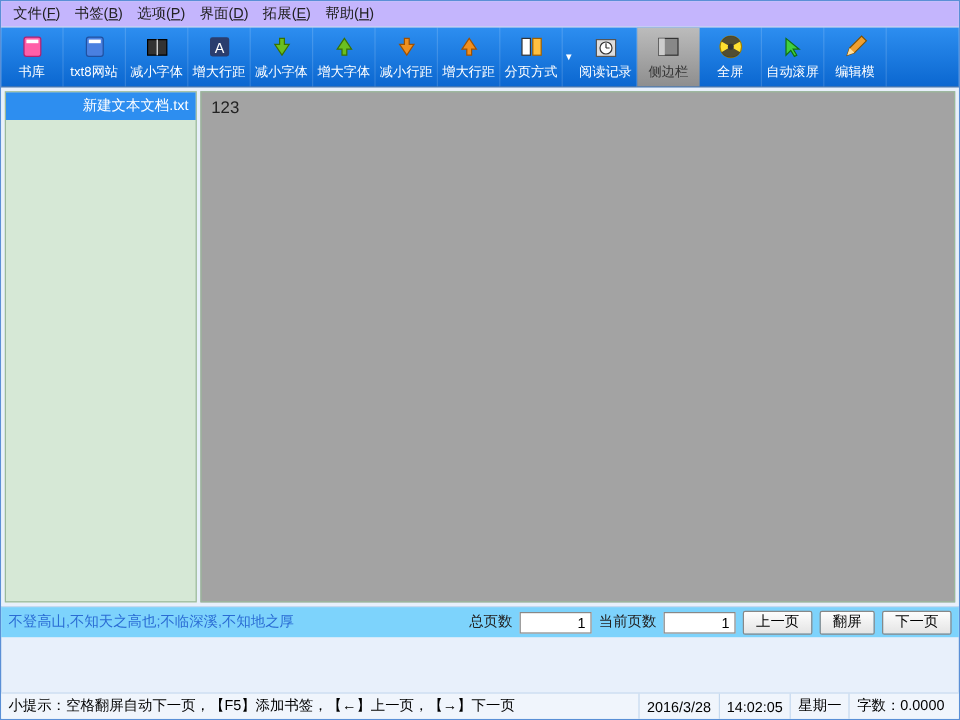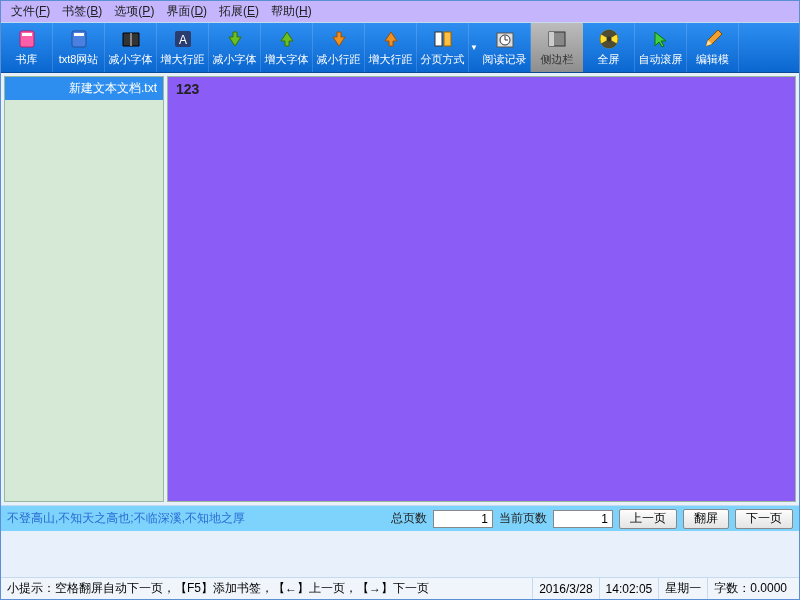--- a/index.html
+++ b/index.html
@@ -24,21 +24,21 @@
 .tool-btn { width: 52px; display: flex; flex-direction: column; align-items: center; justify-content: center; color: #fff; font-size: 11px; cursor: pointer; gap: 2px; border-right: 1px solid rgba(255,255,255,0.15); }
 .tool-btn .ticon { width: 22px; height: 22px; display: flex; align-items: center; justify-content: center; }
 .tool-btn.active { background: linear-gradient(#bcbcbc,#8e8e8e); color: #333; border: none; }
 .tool-sep { width: 10px; display: flex; align-items: center; justify-content: center; color: #fff; font-size: 8px; }
 
 
 .content { flex: 1; display: flex; padding: 3px; gap: 3px; background: #e8f0fb; min-height: 0; }
 .sidebar { width: 160px; background: #d6e8d6; border: 1px solid #9ab89a; display: flex; flex-direction: column; }
 .sidebar-item { font-size: 12px; padding: 3px 6px; cursor: pointer; text-align: right; }
 .sidebar-item.sel { background: #2d8ef0; color: #fff; }
-.reader { flex: 1; background: #8b5cf6; border: 1px solid #9ab89a; padding: 4px 8px; font-size: 14px; color: #222; font-family: SimSun, serif; font-weight: bold; }
+.reader { flex: 1; background: #a3a3a3; border: 1px solid #9ab89a; padding: 4px 8px; font-size: 14px; color: #222; font-family: SimSun, serif; }
 
 
 .bar1 { height: 26px; background: #7dd3fc; border-top: 1px solid #c5d9ef; display: flex; align-items: center; padding: 0 6px; font-size: 12px; gap: 6px; }
 .quote { color: #2a6cd4; flex: 1; white-space: nowrap; overflow: hidden; }
 .lbl { color: #222; }
 .numbox { width: 60px; height: 18px; border: 1px solid #888; background: #fff; text-align: right; padding: 0 4px; font-size: 12px; line-height: 16px; }
 .btn { height: 20px; padding: 0 10px; border: 1px solid #888; background: linear-gradient(#fdfdfd,#e4e4e4); font-size: 12px; cursor: pointer; border-radius: 2px; }
 
 
 .statusbar { height: 22px; background: #f0f5fc; border-top: 1px solid #c5d9ef; display: flex; align-items: center; font-size: 12px; padding: 0 6px; margin-top: 46px; }

